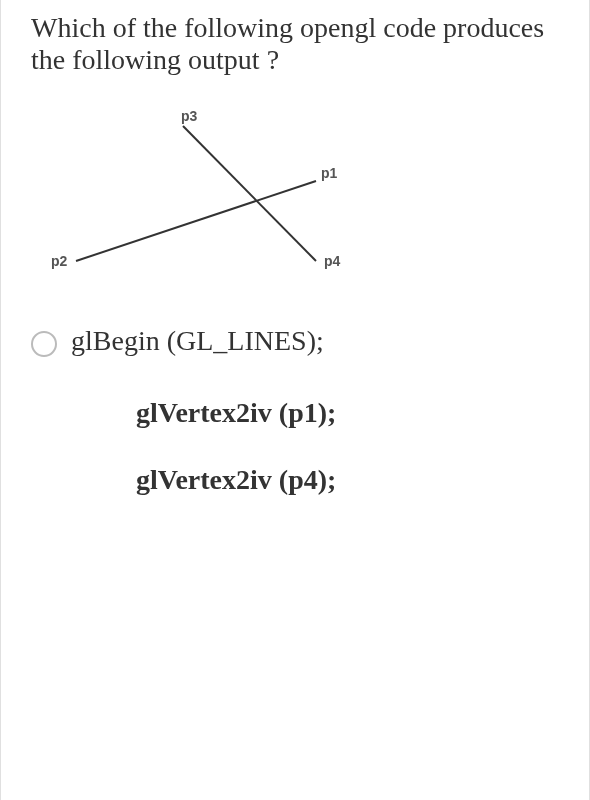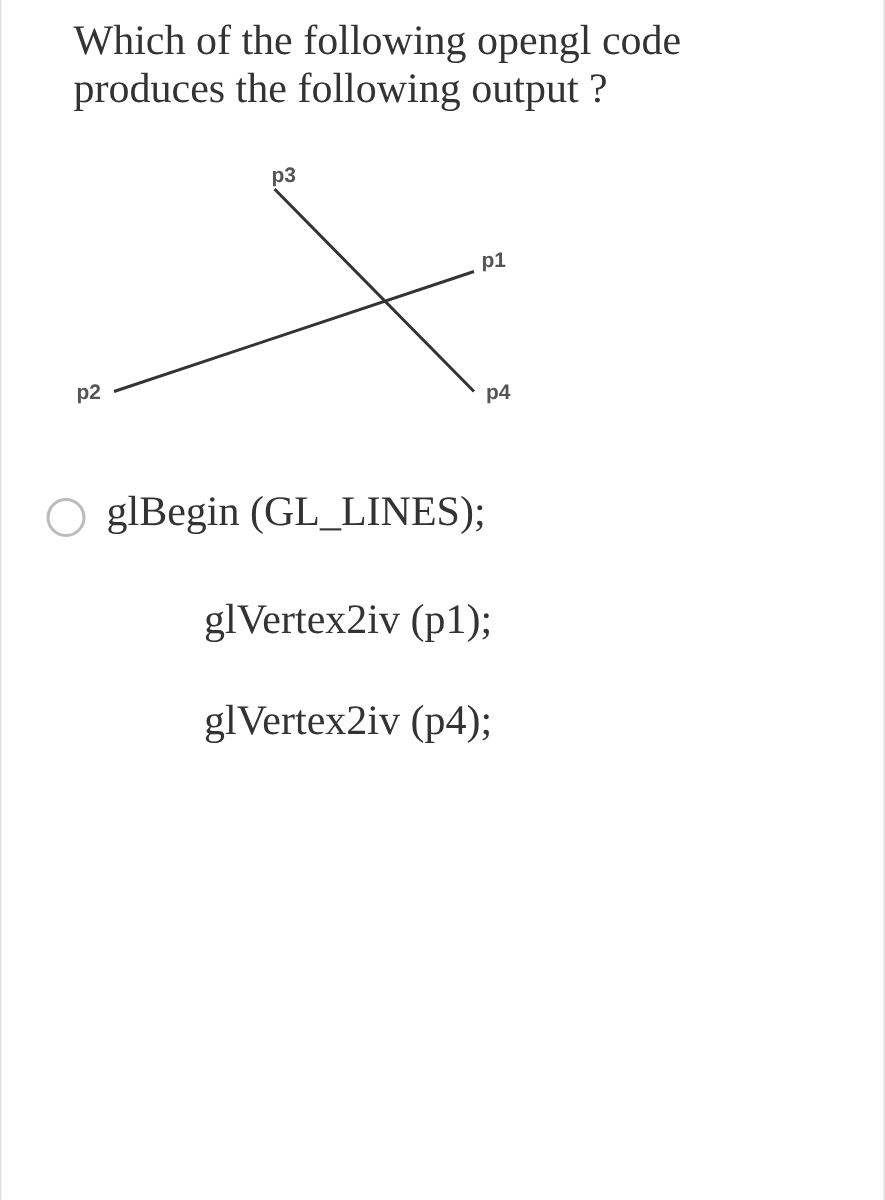--- a/index.html
+++ b/index.html
@@ -18,21 +18,20 @@
       border-right: 1px solid #e0e0e0;
     }
     .container {
       padding: 12px 30px 0 30px;
     }
     .question-text {
       font-size: 28px;
       line-height: 1.15;
       color: #333;
       margin-bottom: 30px;
-      margin-left: 18px;
     }
     .diagram-wrapper {
       margin: 30px 0 25px 0;
       padding-left: 5px;
     }
     .diagram-svg {
       filter: blur(0.3px);
     }
     .diagram-label {
       font-family: Helvetica, Arial, sans-serif;
@@ -62,20 +61,21 @@
       font-size: 28px;
       color: #333;
     }
     .code-lines {
       padding-left: 105px;
     }
     .code-line {
       font-size: 28px;
       color: #333;
       margin-bottom: 35px;
+      font-weight: bold;
     }
     .code-line:last-child {
       margin-bottom: 0;
     }
   </style>
 </head>
 <body>
 
 <div class="container">
   <div class="question-text">Which of the following opengl code produces the following output ?</div>

